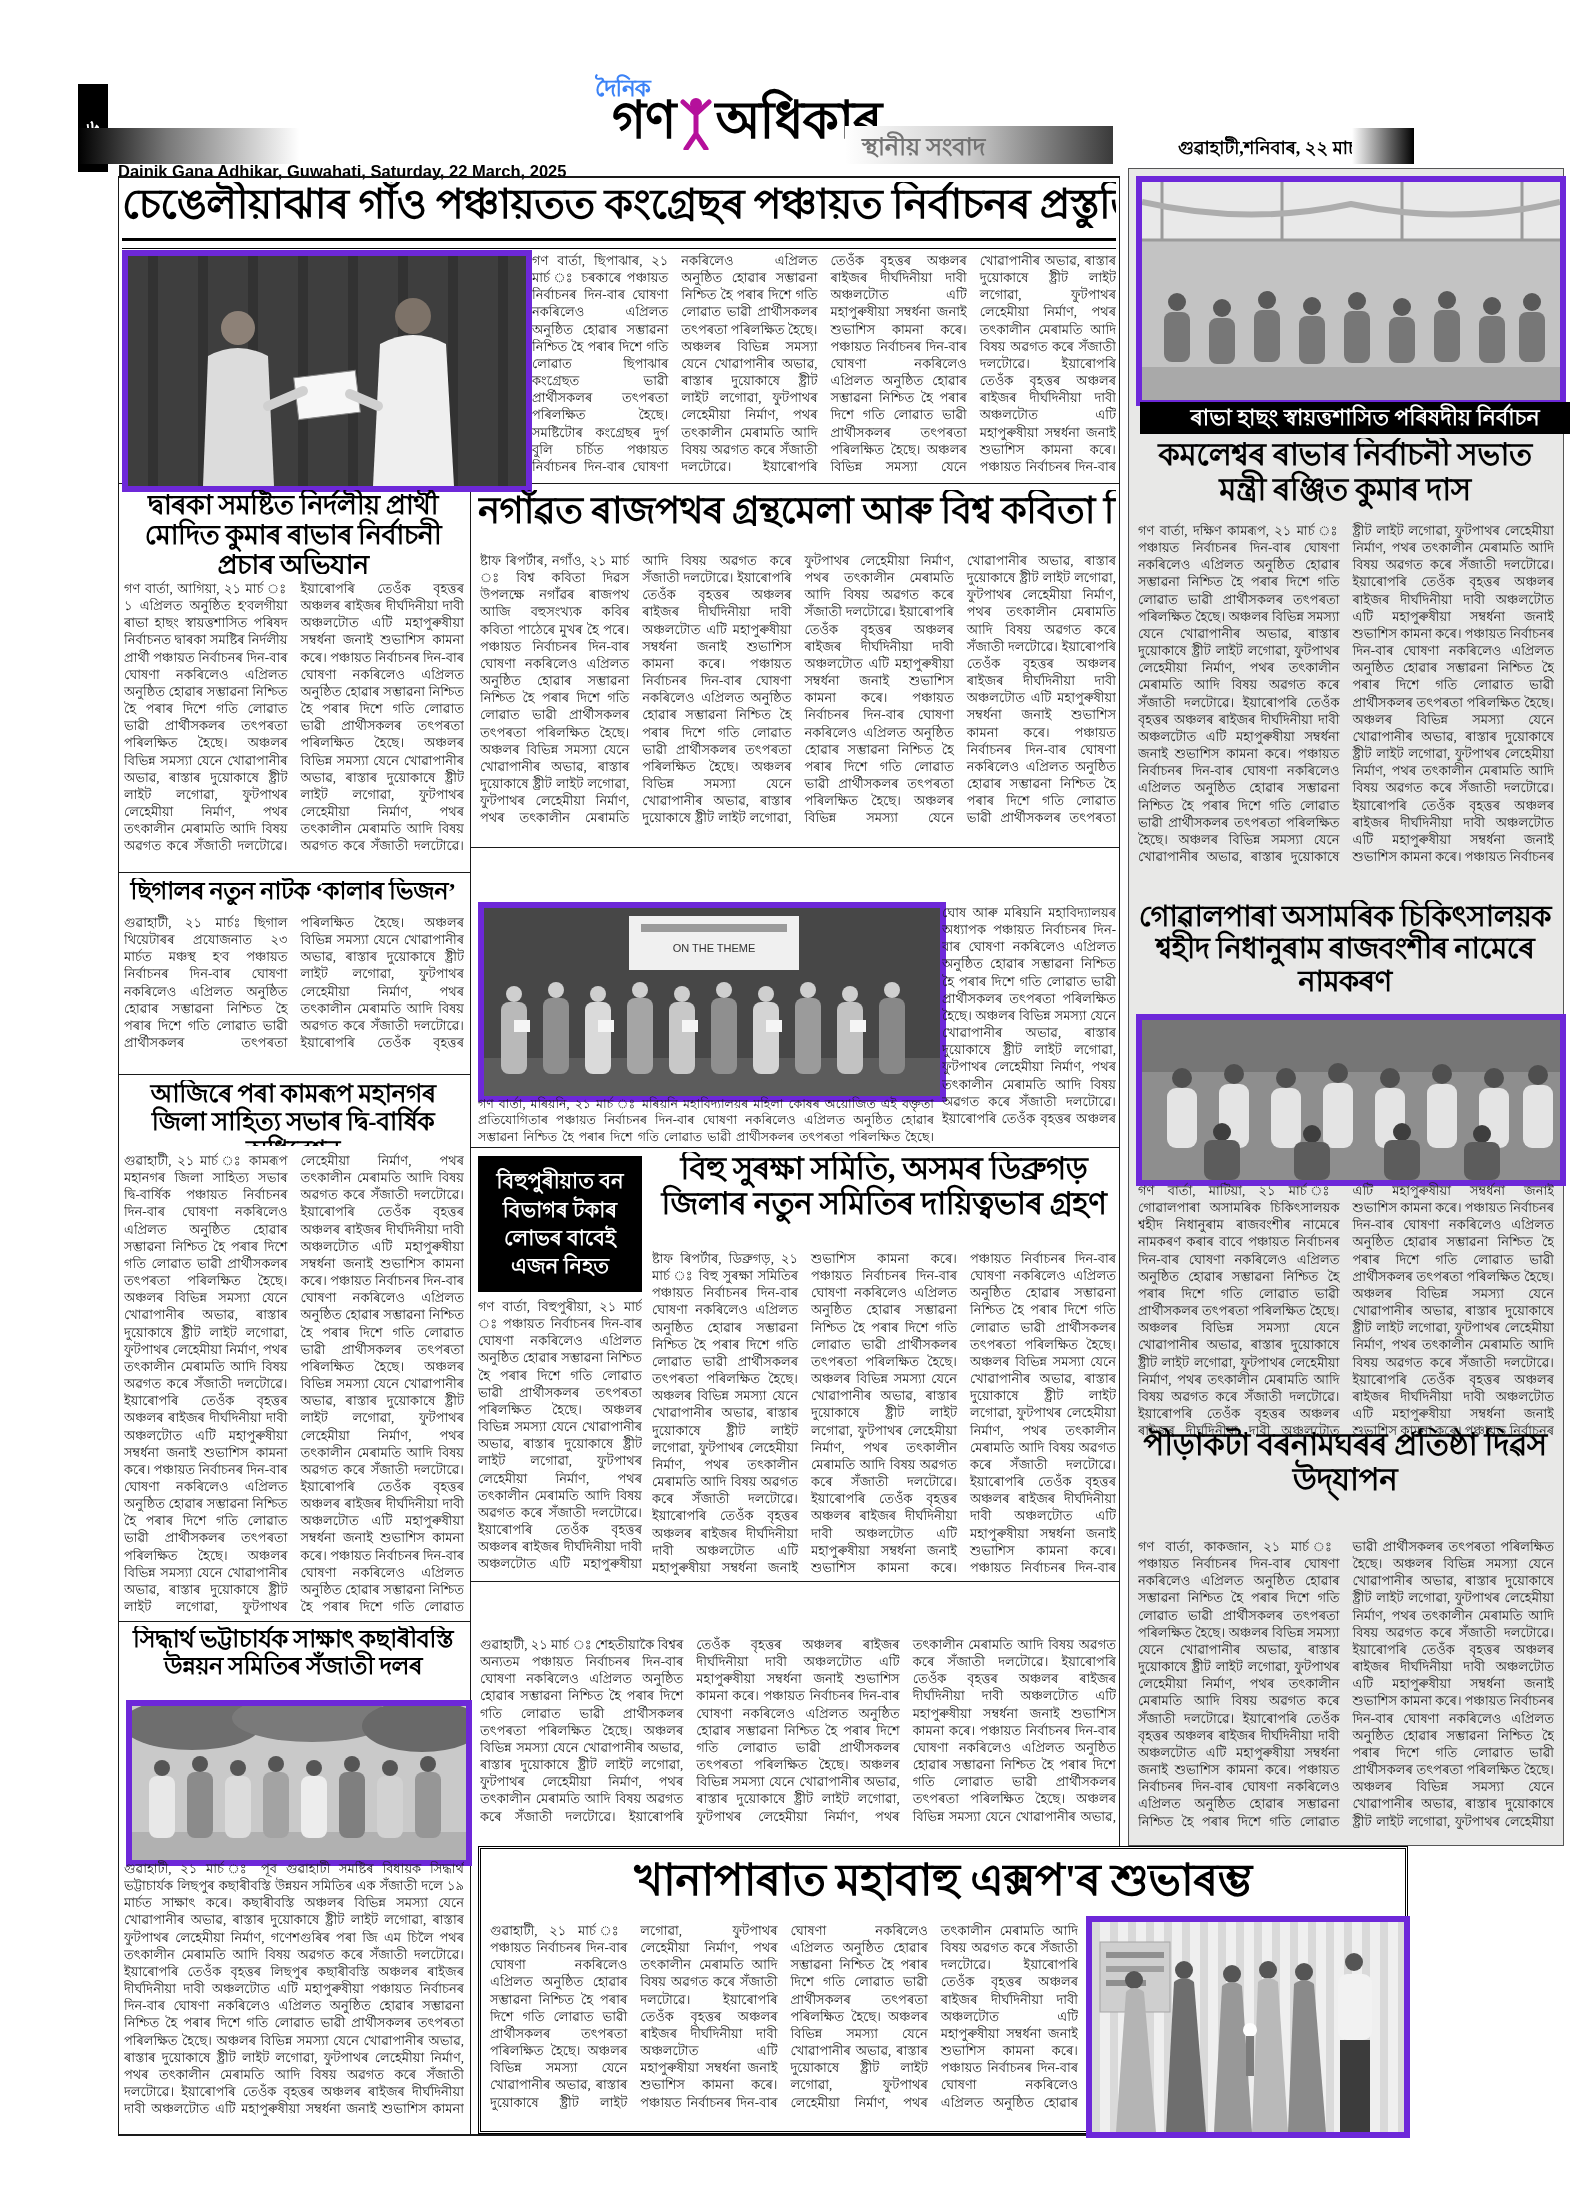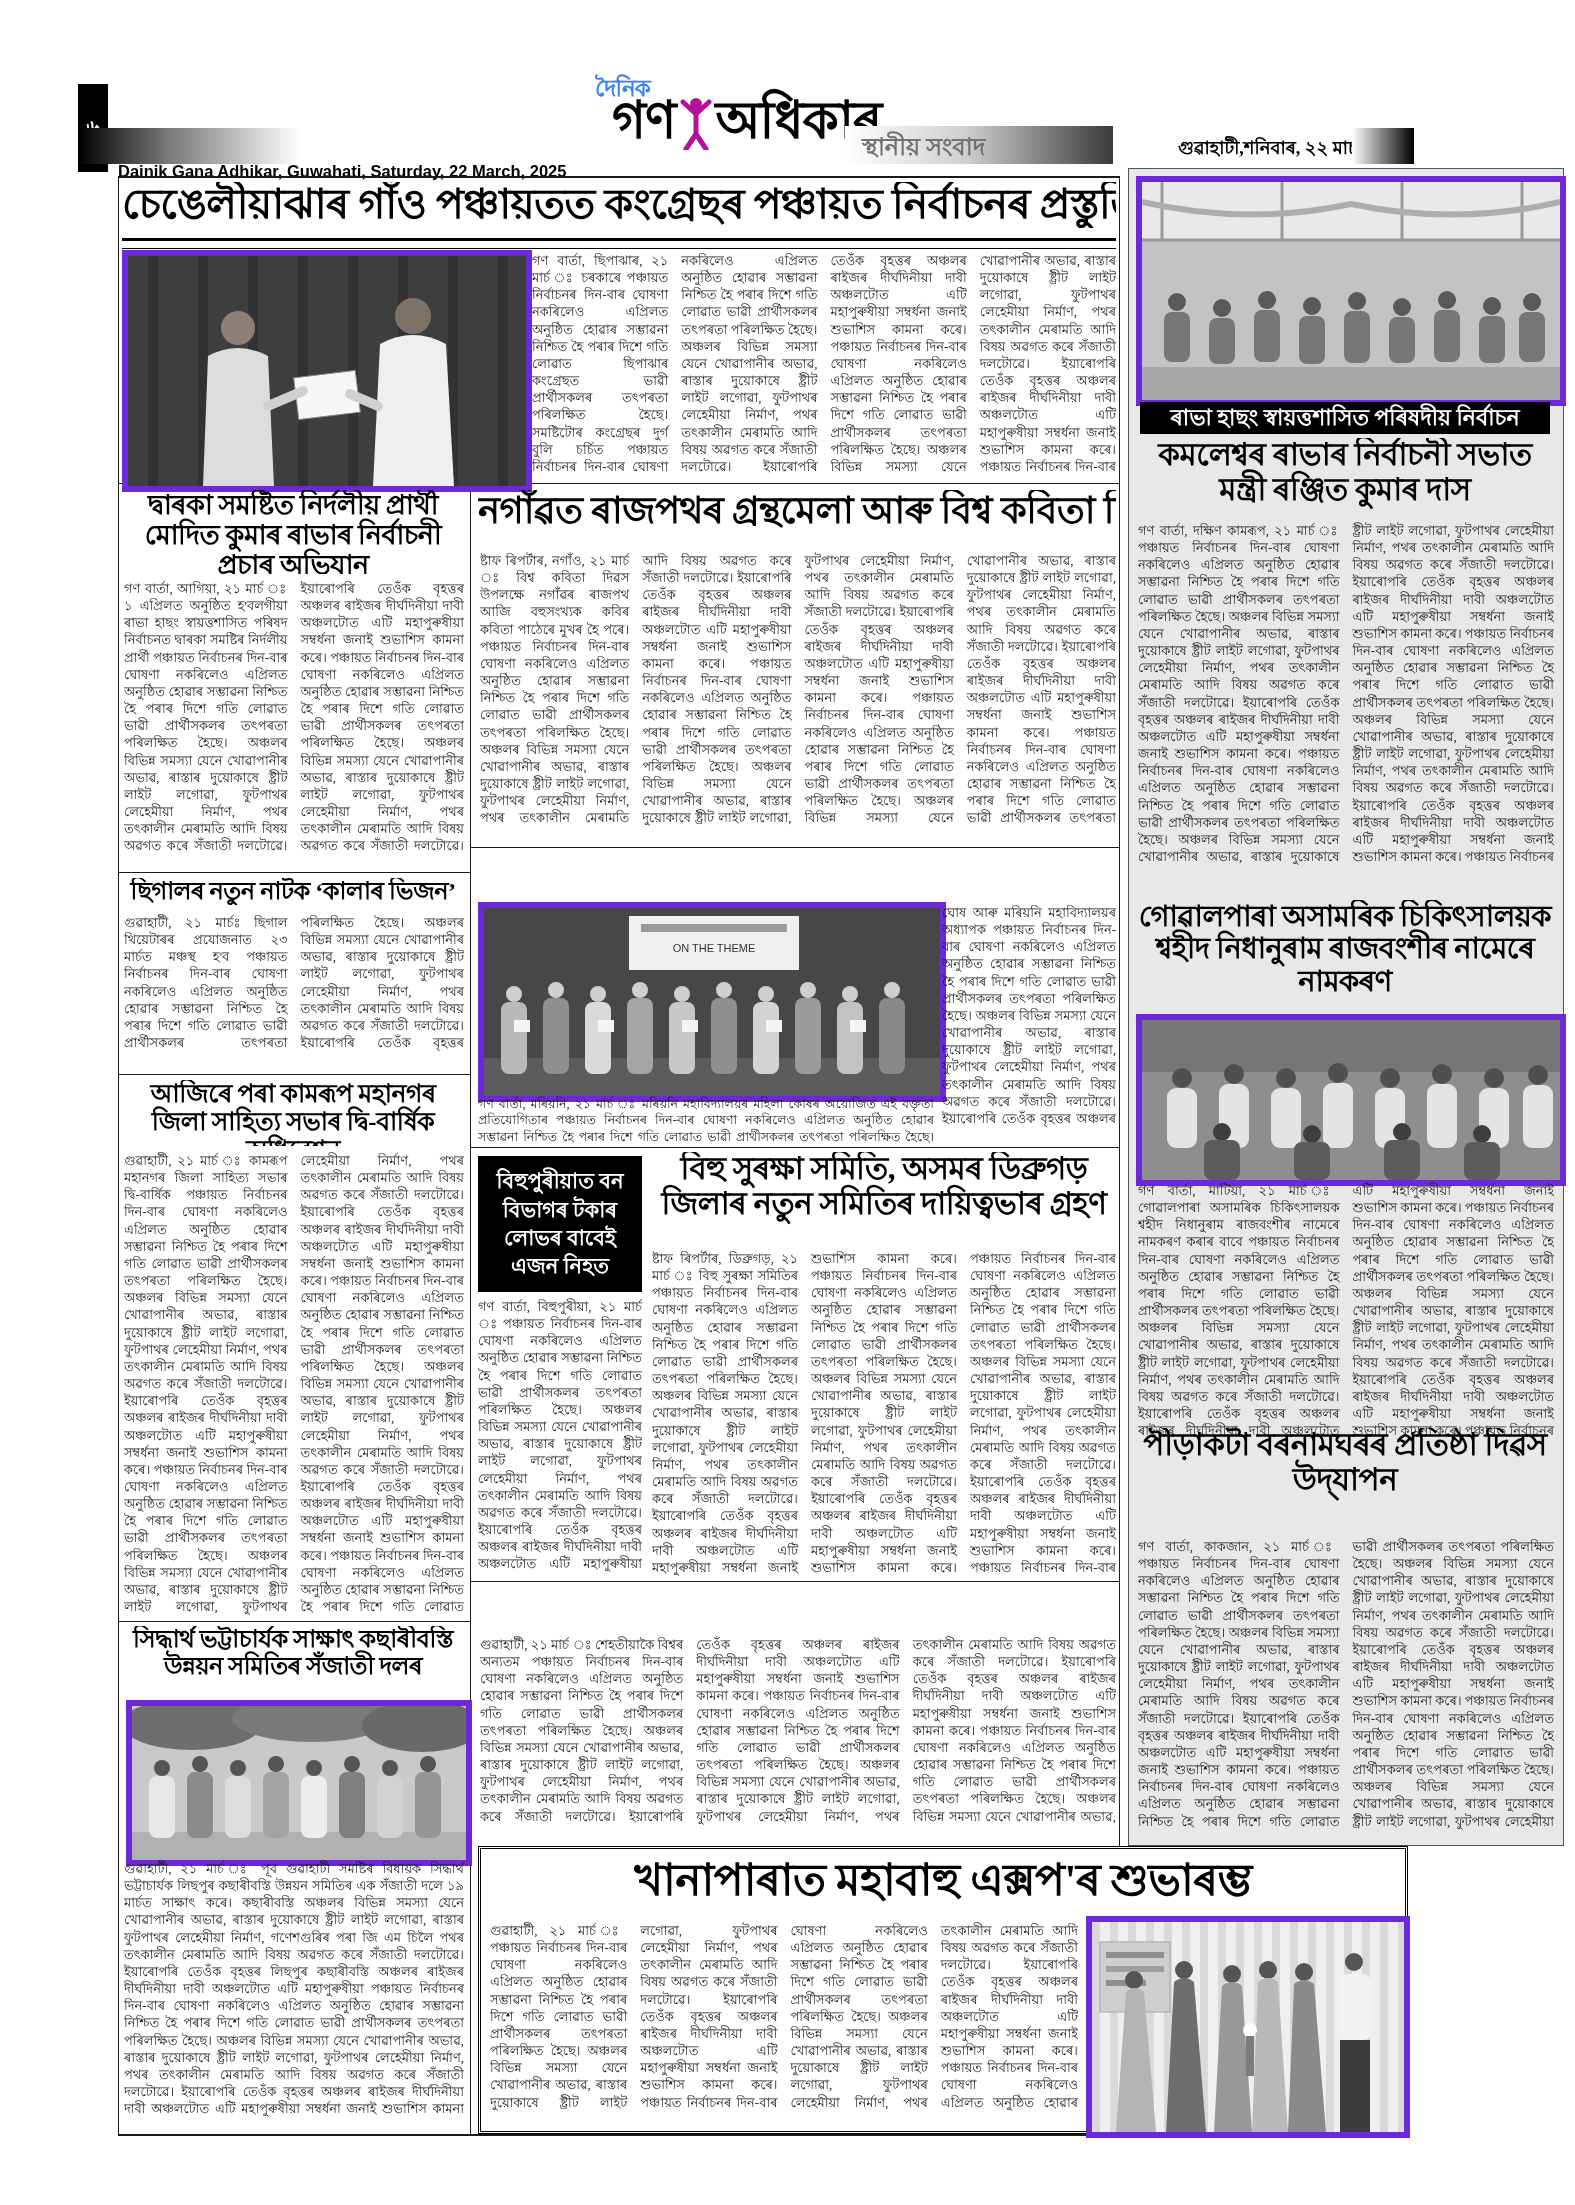--- a/index.html
+++ b/index.html
@@ -122,21 +122,21 @@
           <rect x="202" y="129" width="26" height="52" rx="8"></rect>
           <rect x="247" y="135" width="26" height="46" rx="8"></rect>
           <rect x="292" y="128" width="26" height="52" rx="8"></rect>
           <rect x="337" y="134" width="26" height="47" rx="8"></rect>
           <rect x="377" y="130" width="26" height="50" rx="8"></rect>
       </g>
       <rect y="185" width="418" height="33" fill="#a9a9a9"></rect>
     </svg>
   </div>
 
-  <div class="abs kicker" style="left:1140px;top:402px;width:410px;height:32px;font-size:22px;line-height:32px;overflow:hidden;">ৰাভা হাছং স্বায়ত্তশাসিত পৰিষদীয় নিৰ্বাচন</div>
+  <div class="abs kicker" style="left:1140px;top:402px;width:410px;height:32px;font-size:22px;line-height:32px;overflow:hidden;padding-left:20px;">ৰাভা হাছং স্বায়ত্তশাসিত পৰিষদীয় নিৰ্বাচন</div>
   <div class="abs headline" style="left:1136px;top:438px;width:418px;height:78px;font-size:31px;">কমলেশ্বৰ ৰাভাৰ নিৰ্বাচনী সভাত মন্ত্ৰী ৰঞ্জিত কুমাৰ দাস</div>
   <div class="abs body-text" style="left:1138px;top:522px;width:416px;height:358px;column-count:2;">গণ বাৰ্তা, দক্ষিণ কামৰূপ, ২১ মাৰ্চ ঃ পঞ্চায়ত নিৰ্বাচনৰ দিন-বাৰ ঘোষণা নকৰিলেও এপ্ৰিলত অনুষ্ঠিত হোৱাৰ সম্ভাৱনা নিশ্চিত হৈ পৰাৰ দিশে গতি লোৱাত ভাৱী প্ৰাৰ্থীসকলৰ তৎপৰতা পৰিলক্ষিত হৈছে। অঞ্চলৰ বিভিন্ন সমস্যা যেনে খোৱাপানীৰ অভাৱ, ৰাস্তাৰ দুয়োকাষে ষ্ট্ৰীট লাইট লগোৱা, ফুটপাথৰ লেহেমীয়া নিৰ্মাণ, পথৰ তৎকালীন মেৰামতি আদি বিষয় অৱগত কৰে সঁজাতী দলটোৱে। ইয়াৰোপৰি তেওঁক বৃহত্তৰ অঞ্চলৰ ৰাইজৰ দীৰ্ঘদিনীয়া দাবী অঞ্চলটোত এটি মহাপুৰুষীয়া সম্বৰ্ধনা জনাই শুভাশিস কামনা কৰে। পঞ্চায়ত নিৰ্বাচনৰ দিন-বাৰ ঘোষণা নকৰিলেও এপ্ৰিলত অনুষ্ঠিত হোৱাৰ সম্ভাৱনা নিশ্চিত হৈ পৰাৰ দিশে গতি লোৱাত ভাৱী প্ৰাৰ্থীসকলৰ তৎপৰতা পৰিলক্ষিত হৈছে। অঞ্চলৰ বিভিন্ন সমস্যা যেনে খোৱাপানীৰ অভাৱ, ৰাস্তাৰ দুয়োকাষে ষ্ট্ৰীট লাইট লগোৱা, ফুটপাথৰ লেহেমীয়া নিৰ্মাণ, পথৰ তৎকালীন মেৰামতি আদি বিষয় অৱগত কৰে সঁজাতী দলটোৱে। ইয়াৰোপৰি তেওঁক বৃহত্তৰ অঞ্চলৰ ৰাইজৰ দীৰ্ঘদিনীয়া দাবী অঞ্চলটোত এটি মহাপুৰুষীয়া সম্বৰ্ধনা জনাই শুভাশিস কামনা কৰে। পঞ্চায়ত নিৰ্বাচনৰ দিন-বাৰ ঘোষণা নকৰিলেও এপ্ৰিলত অনুষ্ঠিত হোৱাৰ সম্ভাৱনা নিশ্চিত হৈ পৰাৰ দিশে গতি লোৱাত ভাৱী প্ৰাৰ্থীসকলৰ তৎপৰতা পৰিলক্ষিত হৈছে। অঞ্চলৰ বিভিন্ন সমস্যা যেনে খোৱাপানীৰ অভাৱ, ৰাস্তাৰ দুয়োকাষে ষ্ট্ৰীট লাইট লগোৱা, ফুটপাথৰ লেহেমীয়া নিৰ্মাণ, পথৰ তৎকালীন মেৰামতি আদি বিষয় অৱগত কৰে সঁজাতী দলটোৱে। ইয়াৰোপৰি তেওঁক বৃহত্তৰ অঞ্চলৰ ৰাইজৰ দীৰ্ঘদিনীয়া দাবী অঞ্চলটোত এটি মহাপুৰুষীয়া সম্বৰ্ধনা জনাই শুভাশিস কামনা কৰে। পঞ্চায়ত নিৰ্বাচনৰ দিন-বাৰ ঘোষণা নকৰিলেও এপ্ৰিলত অনুষ্ঠিত হোৱাৰ সম্ভাৱনা নিশ্চিত হৈ পৰাৰ দিশে গতি লোৱাত ভাৱী প্ৰাৰ্থীসকলৰ তৎপৰতা পৰিলক্ষিত হৈছে। অঞ্চলৰ বিভিন্ন সমস্যা যেনে খোৱাপানীৰ অভাৱ, ৰাস্তাৰ দুয়োকাষে ষ্ট্ৰীট লাইট লগোৱা, ফুটপাথৰ লেহেমীয়া নিৰ্মাণ, পথৰ তৎকালীন মেৰামতি আদি বিষয় অৱগত কৰে সঁজাতী দলটোৱে। ইয়াৰোপৰি তেওঁক বৃহত্তৰ অঞ্চলৰ ৰাইজৰ দীৰ্ঘদিনীয়া দাবী অঞ্চলটোত এটি মহাপুৰুষীয়া সম্বৰ্ধনা জনাই শুভাশিস কামনা কৰে। পঞ্চায়ত নিৰ্বাচনৰ দিন-বাৰ ঘোষণা নকৰিলেও এপ্ৰিলত অনুষ্ঠিত হোৱাৰ সম্ভাৱনা নিশ্চিত হৈ পৰাৰ দিশে গতি লোৱাত ভাৱী প্ৰাৰ্থীসকলৰ তৎপৰতা পৰিলক্ষিত হৈছে। অঞ্চলৰ বিভিন্ন সমস্যা যেনে খোৱাপানীৰ অভাৱ, ৰাস্তাৰ দুয়োকাষে ষ্ট্ৰীট লাইট লগোৱা, ফুটপাথৰ লেহেমীয়া নিৰ্মাণ, পথৰ তৎকালীন মেৰামতি আদি বিষয় অৱগত কৰে সঁজাতী দলটোৱে। ইয়াৰোপৰি তেওঁক বৃহত্তৰ অঞ্চলৰ ৰাইজৰ দীৰ্ঘদিনীয়া দাবী অঞ্চলটোত এটি মহাপুৰুষীয়া সম্বৰ্ধনা জনাই শুভাশিস কামনা কৰে।</div>
 
   <div class="abs headline" style="left:1136px;top:900px;width:418px;height:112px;font-size:29px;">গোৱালপাৰা অসামৰিক চিকিৎসালয়ক শ্বহীদ নিধানুৰাম ৰাজবংশীৰ নামেৰে নামকৰণ</div>
   <div class="photo" style="left:1136px;top:1014px;width:418px;height:160px;">
     <svg viewBox="0 0 418 160" preserveAspectRatio="none">
       <rect width="418" height="160" fill="#8e8e8e"></rect>
       <rect width="418" height="52" fill="#767676"></rect>
       <g fill="#4f4f4f">
           <circle cx="40" cy="58" r="10"></circle>

